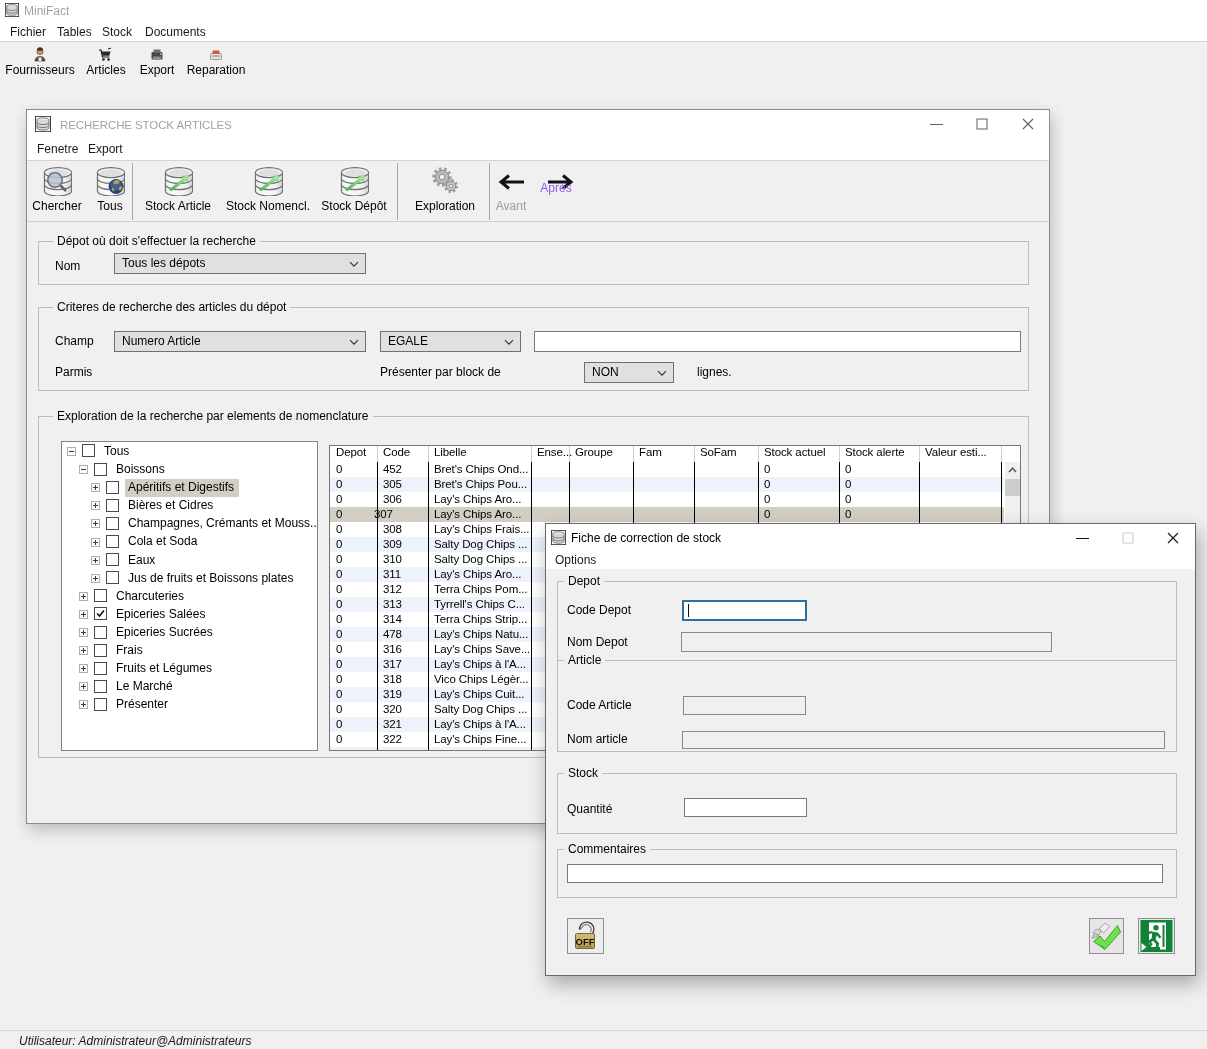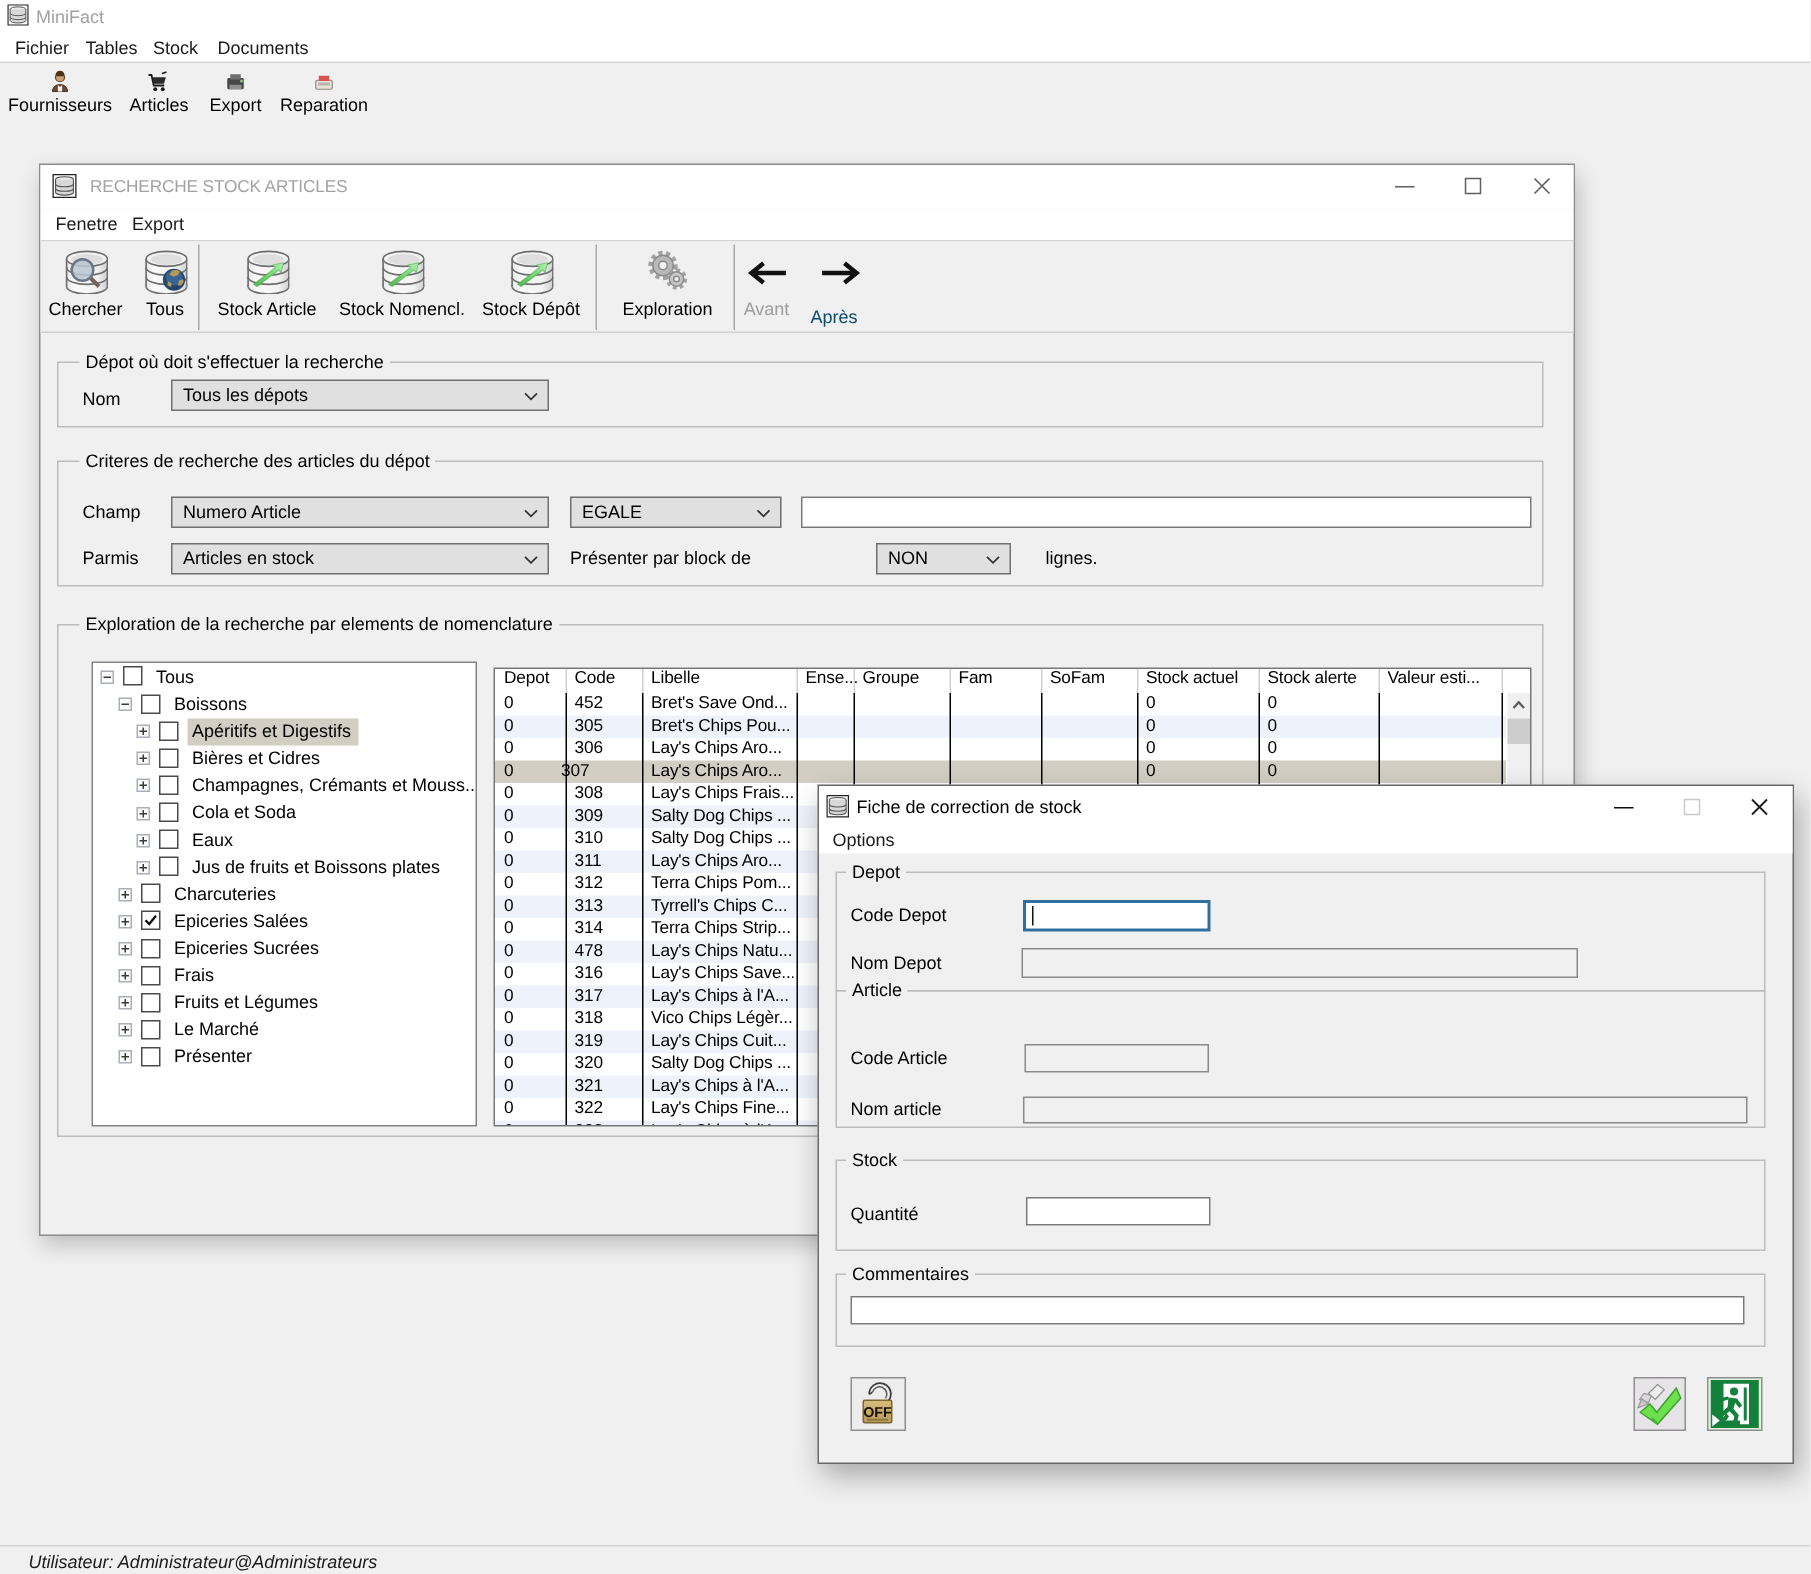--- a/index.html
+++ b/index.html
@@ -105,21 +105,21 @@
       <use href="#gears"></use>
     </svg>
  <div class="a" style="left:418px;top:89px;transform:translateX(-50%)">Exploration</div>
  <svg class="a" style="left:470px;top:64px" width="28" height="16" viewBox="0 0 28 16">
       <path d="M27 8 H6 M12 1.5 L4 8 l8 6.5" fill="none" stroke="#111" stroke-width="3"></path>
     </svg>
  <div class="a" style="left:484px;top:89px;transform:translateX(-50%);color:#9d9d9d">Avant</div>
  <svg class="a" style="left:520px;top:64px" width="28" height="16" viewBox="0 0 28 16">
       <path d="M1 8 H22 M16 1.5 L24 8 l-8 6.5" fill="none" stroke="#111" stroke-width="3"></path>
     </svg>
- <div class="a" style="left:529px;top:94px;transform:translateX(-50%);color:#0c4a6e">Après</div>
+ <div class="a" style="left:529px;top:71px;transform:translateX(-50%);color:#8b5cf6">Après</div>
 
  <div class="grp" style="left:11px;top:131px;width:991px;height:44px">
       <span>Dépot où doit s'effectuer la recherche</span>
     </div>
  <div class="lbl" style="left:28px;top:149px">Nom</div>
  <div class="combo" style="left:87px;top:143px;width:252px">Tous les dépots<svg width="10" height="7" viewBox="0 0 10 7">
         <path d="M1 1.2 L5 5.2 L9 1.2" fill="none" stroke="#333" stroke-width="1.2"></path>
       </svg></div>
 
  <div class="grp" style="left:11px;top:197px;width:991px;height:84px">
@@ -127,23 +127,20 @@
     </div>
  <div class="lbl" style="left:28px;top:224px">Champ</div>
  <div class="combo" style="left:87px;top:221px;width:252px">Numero Article<svg width="10" height="7" viewBox="0 0 10 7">
         <path d="M1 1.2 L5 5.2 L9 1.2" fill="none" stroke="#333" stroke-width="1.2"></path>
       </svg></div>
  <div class="combo" style="left:353px;top:221px;width:141px">EGALE<svg width="10" height="7" viewBox="0 0 10 7">
         <path d="M1 1.2 L5 5.2 L9 1.2" fill="none" stroke="#333" stroke-width="1.2"></path>
       </svg></div>
  <div class="inp" style="left:507px;top:221px;width:487px;height:21px"></div>
  <div class="lbl" style="left:28px;top:255px">Parmis</div>
- <div class="combo" style="left:87px;top:252px;width:252px">Articles en stock<svg width="10" height="7" viewBox="0 0 10 7">
-        <path d="M1 1.2 L5 5.2 L9 1.2" fill="none" stroke="#333" stroke-width="1.2"></path>
-      </svg></div>
  <div class="lbl" style="left:353px;top:255px">Présenter par block de</div>
  <div class="combo" style="left:557px;top:252px;width:90px">NON<svg width="10" height="7" viewBox="0 0 10 7">
         <path d="M1 1.2 L5 5.2 L9 1.2" fill="none" stroke="#333" stroke-width="1.2"></path>
       </svg></div>
  <div class="lbl" style="left:670px;top:255px">lignes.</div>
 
  <div class="grp" style="left:11px;top:306px;width:991px;height:342px">
       <span>Exploration de la recherche par elements de nomenclature</span>
     </div>
  <div class="a" id="tree" style="left:34px;top:331px;width:257px;height:310px;background:#fff;border:1px solid #828282;overflow:hidden">
@@ -257,21 +254,21 @@
   <div class="a" style="left:201px;top:0;width:1px;height:16px;background:#d0d0d0"></div>
   <div class="a" style="left:239px;top:0;width:1px;height:16px;background:#d0d0d0"></div>
   <div class="a" style="left:303px;top:0;width:1px;height:16px;background:#d0d0d0"></div>
   <div class="a" style="left:364px;top:0;width:1px;height:16px;background:#d0d0d0"></div>
   <div class="a" style="left:428px;top:0;width:1px;height:16px;background:#d0d0d0"></div>
   <div class="a" style="left:509px;top:0;width:1px;height:16px;background:#d0d0d0"></div>
   <div class="a" style="left:589px;top:0;width:1px;height:16px;background:#d0d0d0"></div>
   <div class="a" style="left:671px;top:0;width:1px;height:16px;background:#d0d0d0"></div>
   <div class="cell" style="left:6px;top:17px;width:40px">0</div>
   <div class="cell" style="left:53px;top:17px;width:44px">452</div>
-  <div class="cell" style="left:104px;top:17px;width:95px">Bret's Save Ond...</div>
+  <div class="cell" style="left:104px;top:17px;width:95px">Bret's Chips Ond...</div>
   <div class="cell" style="left:434px;top:17px;width:70px">0</div>
   <div class="cell" style="left:515px;top:17px;width:70px">0</div>
   <div class="a" style="left:0;top:31px;width:674px;height:15px;background:#eef3fb"></div>
   <div class="cell" style="left:6px;top:32px;width:40px">0</div>
   <div class="cell" style="left:53px;top:32px;width:44px">305</div>
   <div class="cell" style="left:104px;top:32px;width:95px">Bret's Chips Pou...</div>
   <div class="cell" style="left:434px;top:32px;width:70px">0</div>
   <div class="cell" style="left:515px;top:32px;width:70px">0</div>
   <div class="cell" style="left:6px;top:47px;width:40px">0</div>
   <div class="cell" style="left:53px;top:47px;width:44px">306</div>

